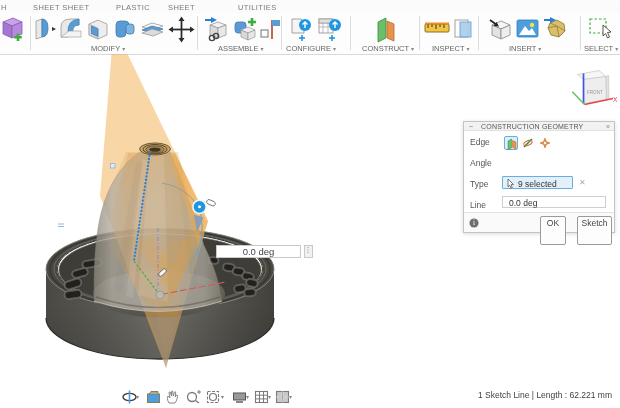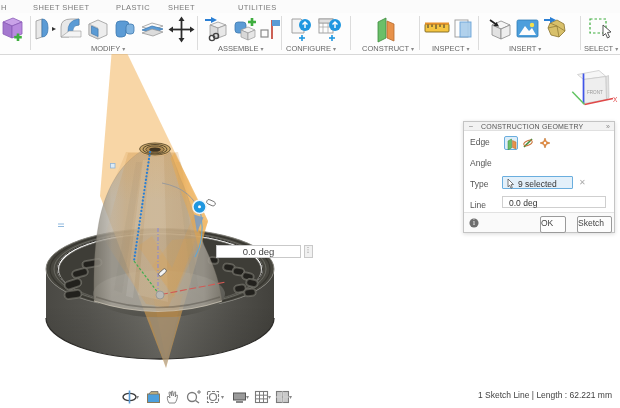--- a/index.html
+++ b/index.html
@@ -24,22 +24,22 @@
     border:1px solid #c9c9c9; color:#666; font-size:7px; line-height:4px; text-align:center; padding-top:2px;}
   
   #dialog { position:absolute; left:463px; top:121px; width:152px; height:112px; background:#fff;
     border:1px solid #c4c4c4; box-shadow:0 1px 4px rgba(0,0,0,0.15); font-size:8.5px; color:#555; }
   #dlghead { position:relative; height:9px; background:#f2f2f2; border-bottom:1px solid #e0e0e0;
     font-size:7px; color:#555; line-height:9px; }
   .drow { position:relative; height:21px; }
   .dlabel { position:absolute; left:6px; top:6px; font-size:8.5px; color:#555; }
   #dfoot { position:absolute; left:0; bottom:0; width:100%; height:20px; background:#fafafa;
     border-top:1px solid #e2e2e2; }
-  .dbtn { position:absolute; top:3px; height:17px; background:#fdfdfd; border:1px solid #9a9a9a;
-    border-radius:2px; font-size:8.5px; color:#444; text-align:left; line-height:12px; }
+  .dbtn { position:absolute; top:3px; height:29px; background:#fdfdfd; border:1px solid #9a9a9a;
+    border-radius:2px; font-size:8.5px; color:#444; text-align:center; line-height:12px; }
   
   #navbar { position:absolute; left:122px; top:389px; height:16px; }
   #status { position:absolute; right:8px; top:390px; font-size:8.5px; color:#3f3f3f; }
 </style>
 </head>
 <body>
 <div id="tabbar">
   <span style="left:1px">H</span>
   <span style="left:33px">SHEET SHEET</span>
   <span style="left:116px">PLASTIC</span>

